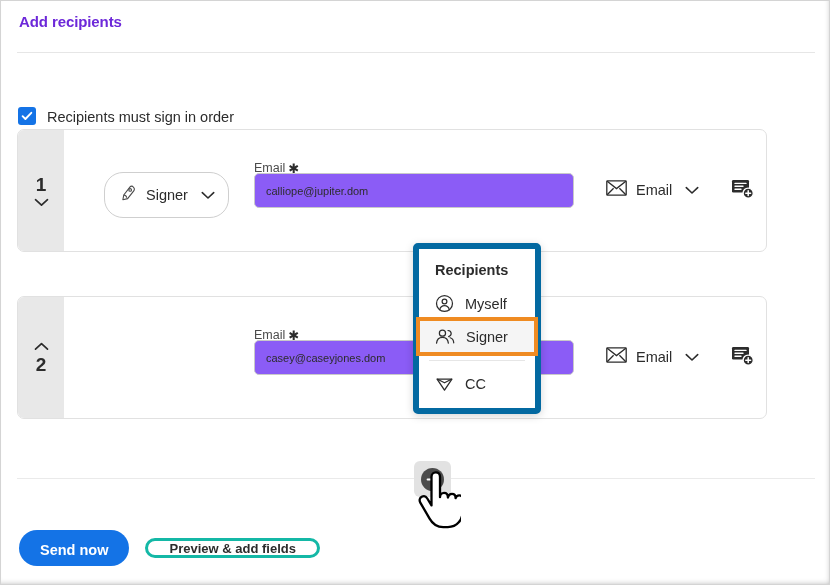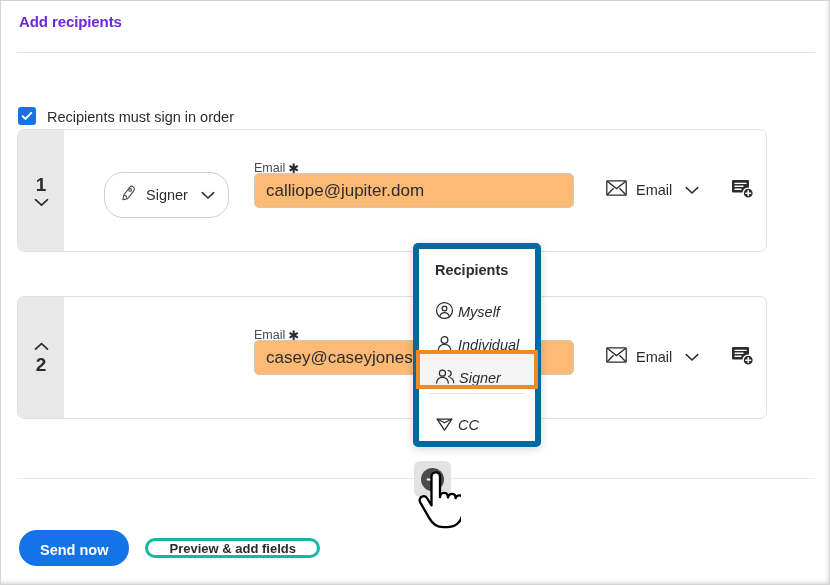--- a/index.html
+++ b/index.html
@@ -144,24 +144,24 @@
     vertical-align: -1px;
   }
   .email-input {
     position: absolute;
     left: 236px;
     top: 43px;
     width: 320px;
     height: 35px;
     border: 1px solid #c9c9c9;
     border-radius: 5px;
-    background: #fdba74;
+    background: #8b5cf6;
     box-sizing: border-box;
     font-family: "Liberation Sans", sans-serif;
-    font-size: 17px;
+    font-size: 11px;
     color: #2c2c2c;
     padding: 0 11px;
     outline: none;
   }
 
   .delivery-btn {
     position: absolute;
     top: 43px;
     left: 588px;
     height: 34px;
@@ -240,29 +240,28 @@
     box-sizing: border-box;
   }
   .popup-header {
     font-size: 14.5px;
     font-weight: 700;
     color: #2c2c2c;
     padding: 4px 0 9px 16px;
   }
   .popup-item {
     display: flex;
-    align-items: flex-end;
-    gap: 4px;
+    align-items: center;
+    gap: 11px;
     height: 33px;
     padding-left: 16px;
     font-size: 14.5px;
     color: #2c2c2c;
     cursor: pointer;
     box-sizing: border-box;
-    font-style: italic;
   }
   .popup-item.highlighted {
     background: #f5f5f5;
     outline: 4px solid #ef8b22;
     outline-offset: -1px;
     position: relative;
     z-index: 3;
   }
   .popup-divider {
     height: 1px;
@@ -459,29 +458,20 @@
       <span class="popup-icon">
         <svg width="19" height="19" viewBox="0 0 20 20">
           <circle cx="10" cy="10" r="8.4" fill="none" stroke="#2c2c2c" stroke-width="1.3"></circle>
           <circle cx="10" cy="7.9" r="2.5" fill="none" stroke="#2c2c2c" stroke-width="1.3"></circle>
           <path d="M4.9 16.6 c0.7 -2.9 2.6 -4.3 5.1 -4.3 c2.5 0 4.4 1.4 5.1 4.3" fill="none" stroke="#2c2c2c" stroke-width="1.3" stroke-linecap="round"></path>
         </svg>
       </span>
       <span>Myself</span>
     </div>
 
-    <div class="popup-item">
-      <span class="popup-icon">
-        <svg width="19" height="19" viewBox="0 0 20 20">
-          <circle cx="10" cy="6.3" r="3.5" fill="none" stroke="#2c2c2c" stroke-width="1.35"></circle>
-          <path d="M3.3 17.3 c0.5 -4.3 3.3 -6.4 6.7 -6.4 c3.4 0 6.2 2.1 6.7 6.4" fill="none" stroke="#2c2c2c" stroke-width="1.35" stroke-linecap="round"></path>
-        </svg>
-      </span>
-      <span>Individual</span>
-    </div>
 
     <div class="popup-item highlighted">
       <span class="popup-icon">
         <svg width="20" height="19" viewBox="0 0 22 20">
           <circle cx="8.2" cy="6.3" r="3.4" fill="none" stroke="#2c2c2c" stroke-width="1.35"></circle>
           <path d="M1.7 17.3 c0.5 -4.2 3.2 -6.3 6.5 -6.3 c3.3 0 6.0 2.1 6.5 6.3" fill="none" stroke="#2c2c2c" stroke-width="1.35" stroke-linecap="round"></path>
           <path d="M14.3 3.4 c2.1 0.2 3.5 1.6 3.5 3.4 c0 1.6 -1.1 2.9 -2.8 3.3" fill="none" stroke="#2c2c2c" stroke-width="1.35" stroke-linecap="round"></path>
           <path d="M16.6 11.4 c2.4 0.6 3.8 2.6 4.0 5.5" fill="none" stroke="#2c2c2c" stroke-width="1.35" stroke-linecap="round"></path>
         </svg>
       </span>

